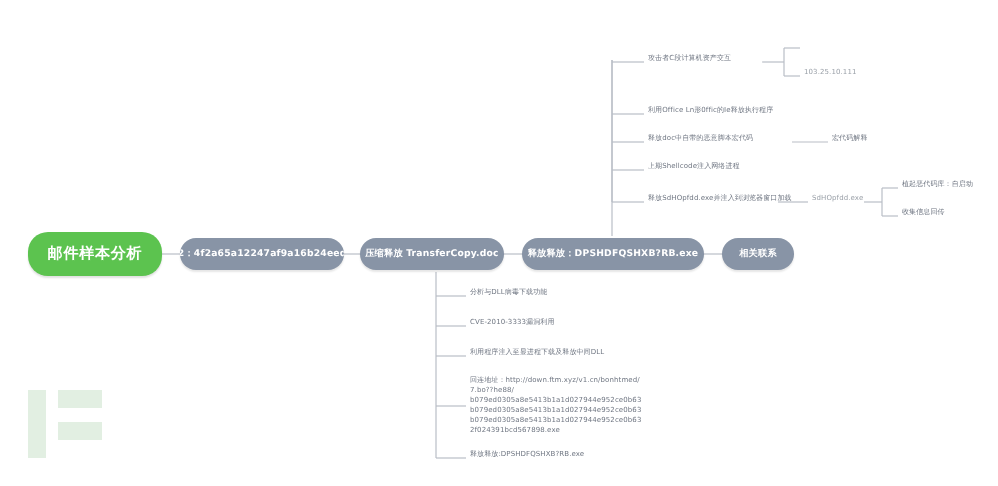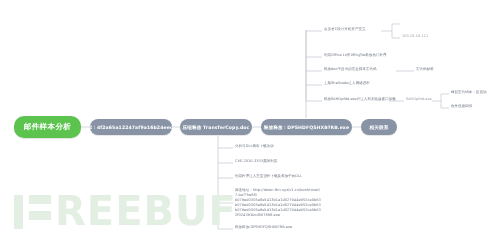--- a/index.html
+++ b/index.html
@@ -173,15 +173,14 @@
 b079ed0305a8e5413b1a1d027944e952ce0b63
 b079ed0305a8e5413b1a1d027944e952ce0b63
 b079ed0305a8e5413b1a1d027944e952ce0b63
 2f024391bcd567898.exe</div>
 
   <div class="leaf" style="left:235px;top:225px;">释放释放:DPSHDFQSHXB?RB.exe</div>
 
   <div class="wm-mark"></div>
   <div class="wm-bar" style="left:29px;top:195px;width:22px;height:9px;"></div>
   <div class="wm-bar" style="left:29px;top:211px;width:22px;height:9px;"></div>
-  <div class="watermark" style="left:55px;top:191px;">REEBUF</div>
 
 </div>
 
 </body></html>

